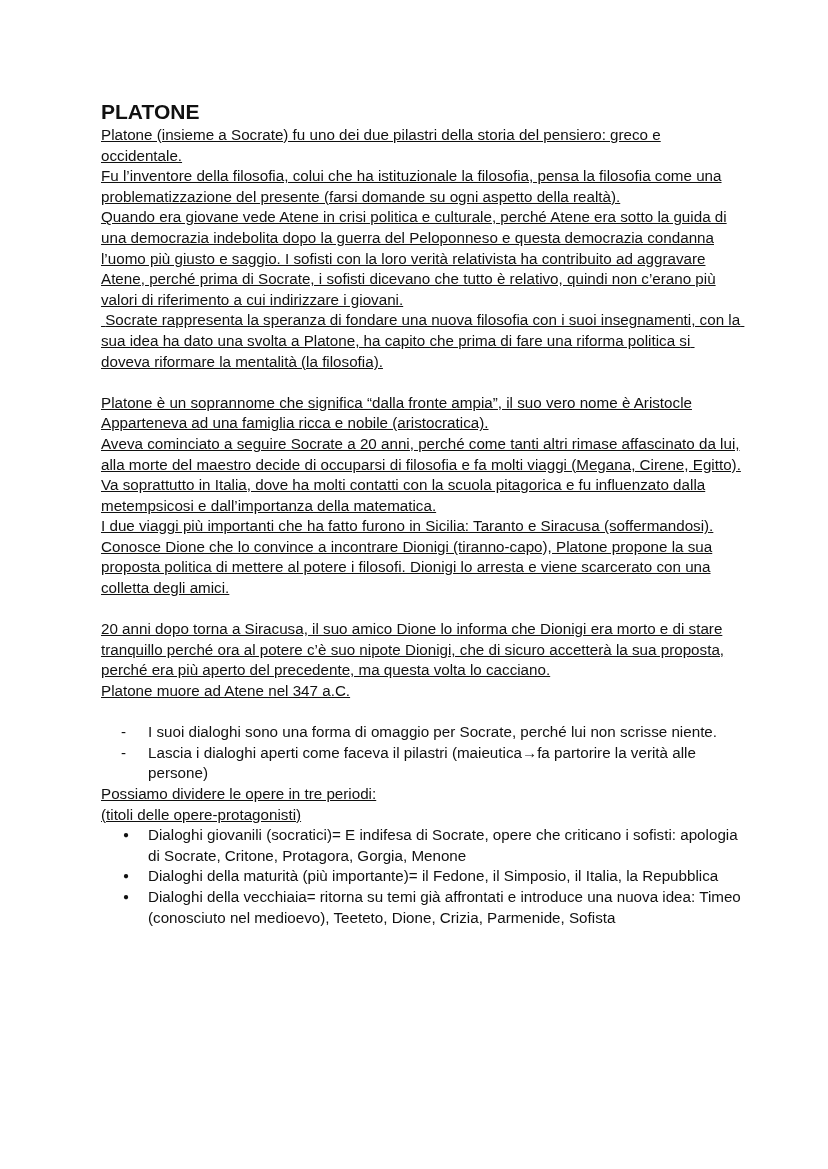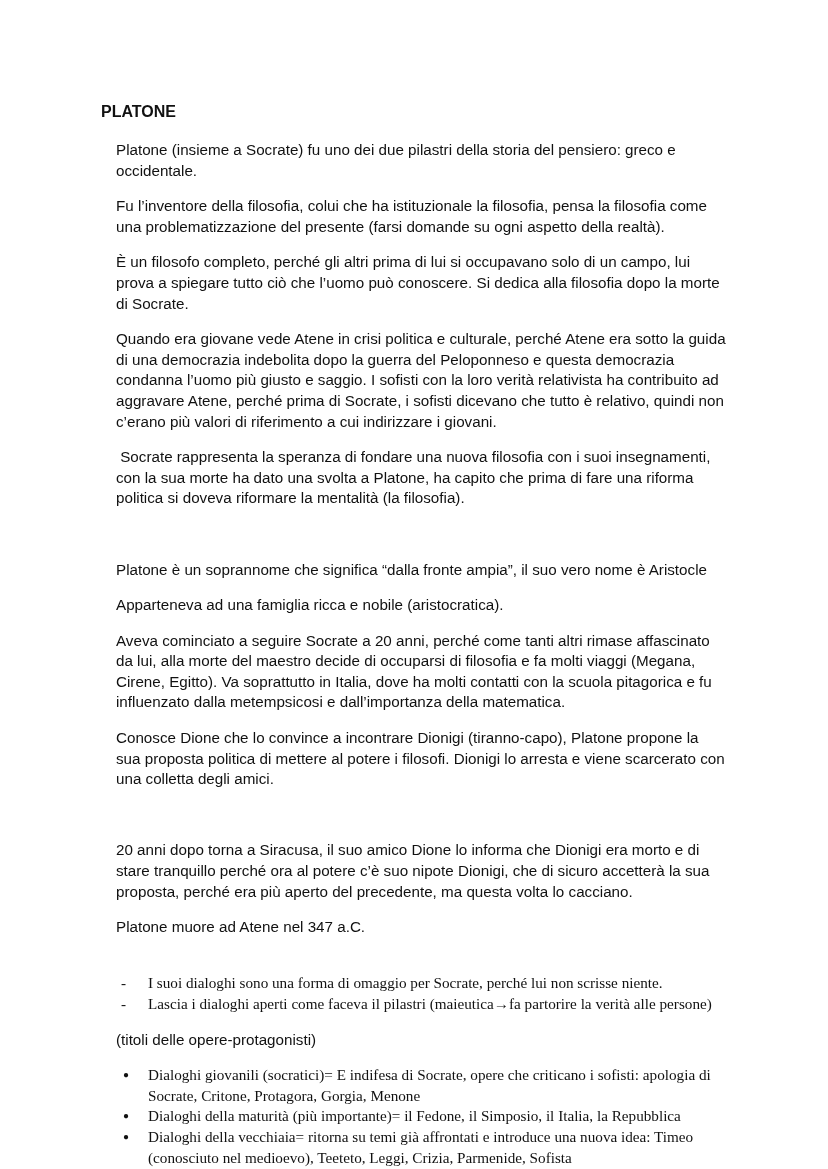--- a/index.html
+++ b/index.html
@@ -2,57 +2,58 @@
 <html><head>
 <meta charset="utf-8">
 <style>
   html, body { margin: 0; padding: 0; background: #ffffff; }
   body { width: 828px; height: 1169px; position: relative; overflow: hidden; }
   .page {
     position: absolute; left: 101px; top: 99px; width: 640px;
     font-family: "Liberation Sans", sans-serif;
     color: #111111; font-size: 15.2px; line-height: 20.6px;
   }
-  .title { font-size: 16px; font-weight: bold; line-height: 26px; margin: 0; }
-  p { margin: 15px; }
+  .title { font-size: 21px; font-weight: bold; line-height: 26px; margin: 0; }
+  p { margin: 0; text-decoration: underline; }
   .blank { height: 20.6px; }
-  ul { margin: 0; padding: 0; list-style: none; font-family: Liberation Serif, serif; }
+  ul { margin: 0; padding: 0; list-style: none; }
   li { position: relative; padding-left: 47px; }
   .dash li::before { content: "-"; position: absolute; left: 20px; top: 0; }
   .bullet li::before { content: "\25CF"; position: absolute; left: 22px; top: 0; font-size: 10px; }
 </style>
 </head>
 <body>
 
 <div class="page">
   <h1 class="title">PLATONE</h1>
 
   <p>Platone (insieme a Socrate) fu uno dei due pilastri della storia del pensiero: greco e occidentale.</p>
   <p>Fu l’inventore della filosofia, colui che ha istituzionale la filosofia, pensa la filosofia come una problematizzazione del presente (farsi domande su ogni aspetto della realtà).</p>
-  <p>È un filosofo completo, perché gli altri prima di lui si occupavano solo di un campo, lui prova a spiegare tutto ciò che l’uomo può conoscere. Si dedica alla filosofia dopo la morte di Socrate.</p>
   <p>Quando era giovane vede Atene in crisi politica e culturale, perché Atene era sotto la guida di una democrazia indebolita dopo la guerra del Peloponneso e questa democrazia condanna l’uomo più giusto e saggio. I sofisti con la loro verità relativista ha contribuito ad aggravare Atene, perché prima di Socrate, i sofisti dicevano che tutto è relativo, quindi non c’erano più valori di riferimento a cui indirizzare i giovani.</p>
-  <p style="white-space:pre-wrap;"> Socrate rappresenta la speranza di fondare una nuova filosofia con i suoi insegnamenti, con la sua morte ha dato una svolta a Platone, ha capito che prima di fare una riforma politica si doveva riformare la mentalità (la filosofia).</p>
+  <p style="white-space:pre-wrap;"> Socrate rappresenta la speranza di fondare una nuova filosofia con i suoi insegnamenti, con la sua idea ha dato una svolta a Platone, ha capito che prima di fare una riforma politica si doveva riformare la mentalità (la filosofia).</p>
 
   <div class="blank"></div>
 
   <p>Platone è un soprannome che significa “dalla fronte ampia”, il suo vero nome è Aristocle</p>
   <p>Apparteneva ad una famiglia ricca e nobile (aristocratica).</p>
   <p>Aveva cominciato a seguire Socrate a 20 anni, perché come tanti altri rimase affascinato da lui, alla morte del maestro decide di occuparsi di filosofia e fa molti viaggi (Megana, Cirene, Egitto). Va soprattutto in Italia, dove ha molti contatti con la scuola pitagorica e fu influenzato dalla metempsicosi e dall’importanza della matematica.</p>
+  <p>I due viaggi più importanti che ha fatto furono in Sicilia: Taranto e Siracusa (soffermandosi).</p>
   <p>Conosce Dione che lo convince a incontrare Dionigi (tiranno-capo), Platone propone la sua proposta politica di mettere al potere i filosofi. Dionigi lo arresta e viene scarcerato con una colletta degli amici.</p>
 
   <div class="blank"></div>
 
   <p>20 anni dopo torna a Siracusa, il suo amico Dione lo informa che Dionigi era morto e di stare tranquillo perché ora al potere c’è suo nipote Dionigi, che di sicuro accetterà la sua proposta, perché era più aperto del precedente, ma questa volta lo cacciano.</p>
   <p>Platone muore ad Atene nel 347 a.C.</p>
 
   <div class="blank"></div>
 
   <ul class="dash">
     <li>I suoi dialoghi sono una forma di omaggio per Socrate, perché lui non scrisse niente.</li>
     <li>Lascia i dialoghi aperti come faceva il pilastri (maieutica→fa partorire la verità alle persone)</li>
   </ul>
+  <p>Possiamo dividere le opere in tre periodi:</p>
   <p>(titoli delle opere-protagonisti)</p>
   <ul class="bullet">
     <li>Dialoghi giovanili (socratici)= E indifesa di Socrate, opere che criticano i sofisti: apologia di Socrate, Critone, Protagora, Gorgia, Menone</li>
     <li>Dialoghi della maturità (più importante)= il Fedone, il Simposio, il Italia, la Repubblica</li>
-    <li>Dialoghi della vecchiaia= ritorna su temi già affrontati e introduce una nuova idea: Timeo (conosciuto nel medioevo), Teeteto, Leggi, Crizia, Parmenide, Sofista</li>
+    <li>Dialoghi della vecchiaia= ritorna su temi già affrontati e introduce una nuova idea: Timeo (conosciuto nel medioevo), Teeteto, Dione, Crizia, Parmenide, Sofista</li>
   </ul>
 </div>
 
 </body></html>

